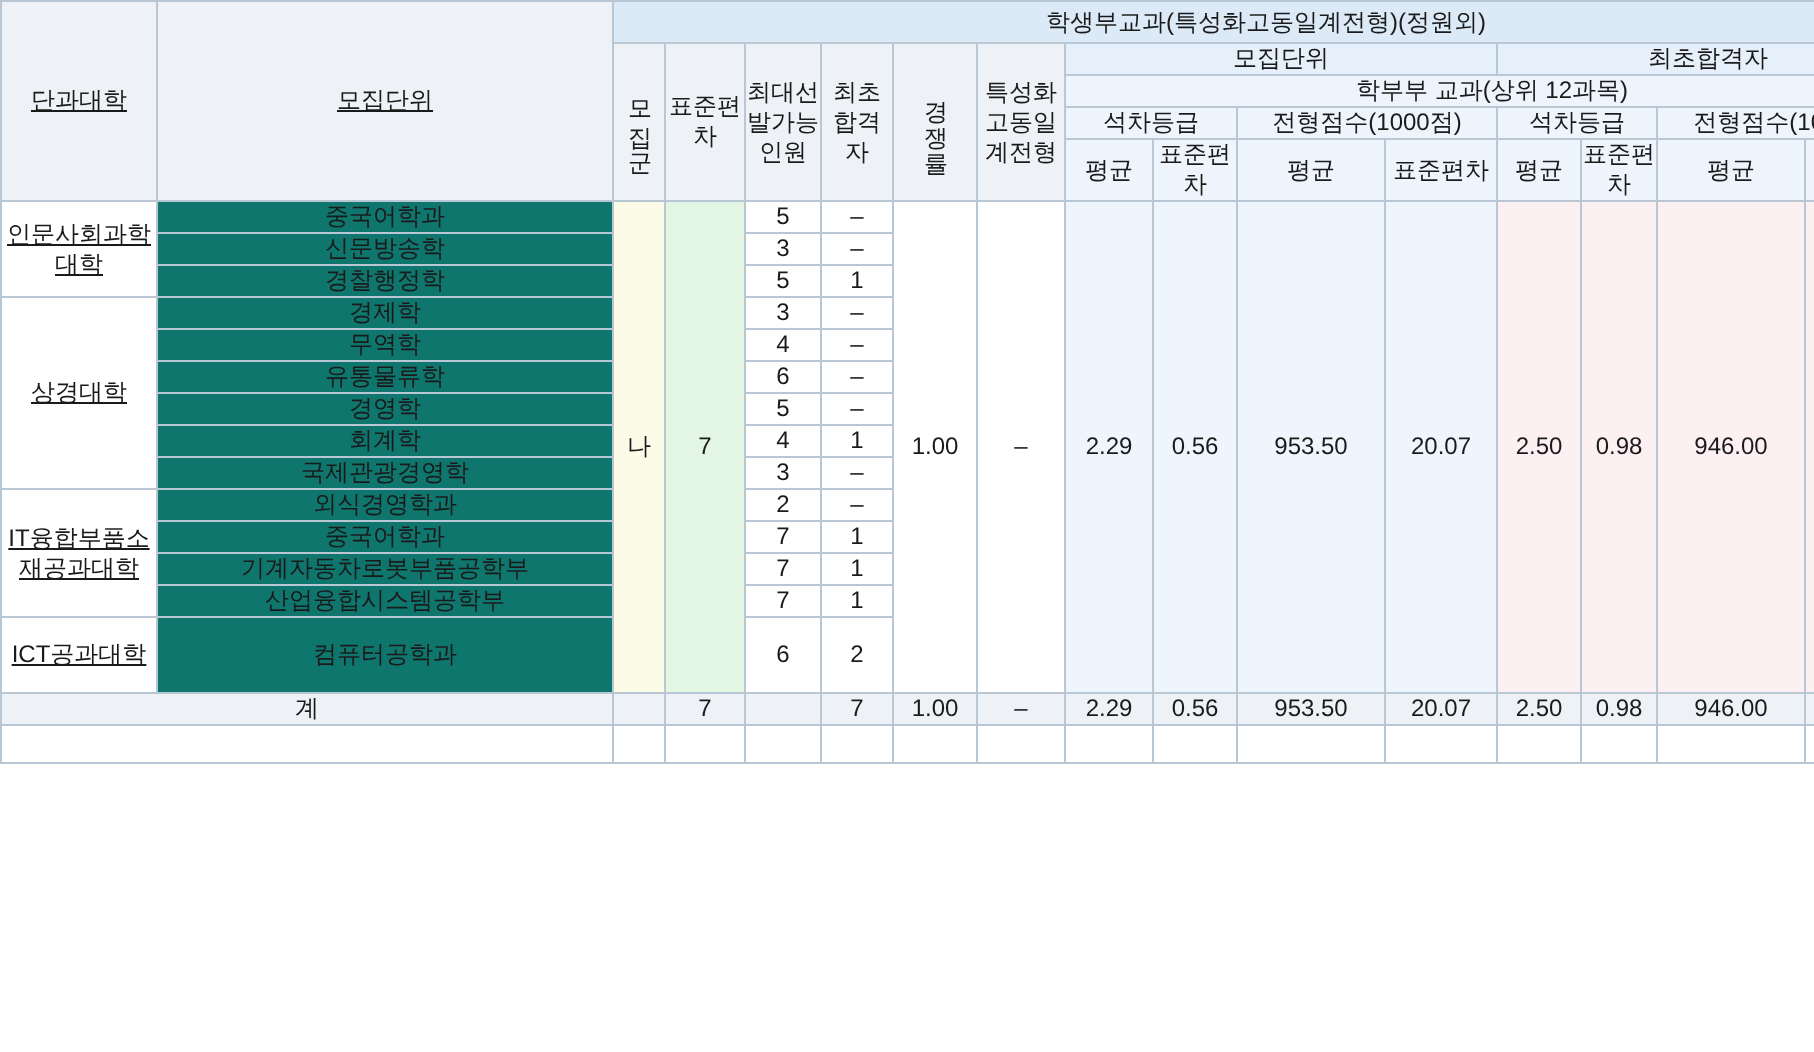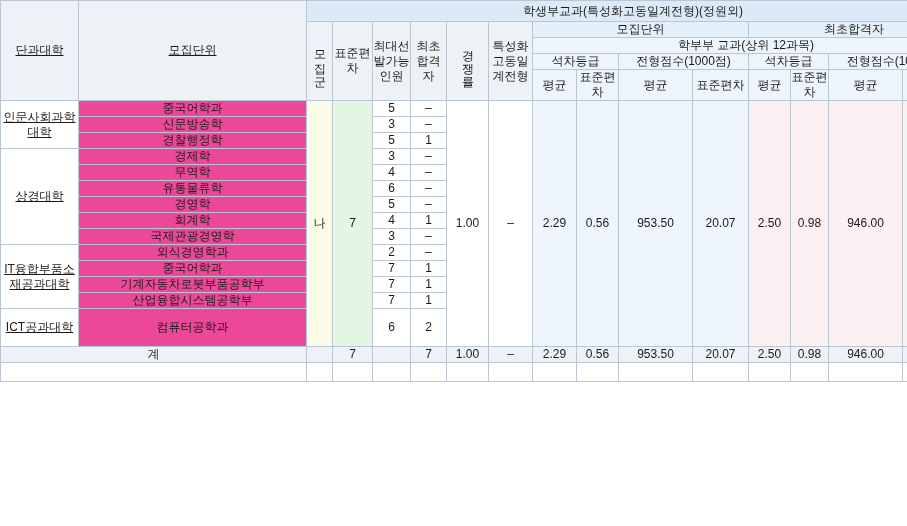--- a/index.html
+++ b/index.html
@@ -71,21 +71,21 @@
   }
   
   td.dept {
     background: #ffffff;
     font-size: 11.5px;
     color: #222;
     padding: 0 2px;
     text-decoration: underline;
   }
   td.unit {
-    background: #ec4899;
+    background: #0f766e;
     text-align: left;
     padding-left: 26px;
     font-size: 12px;
     color: #222;
     margin-top: 39px;
   }
   td.grp {
     background: #fbfbe8;
   }
   td.cnt {

